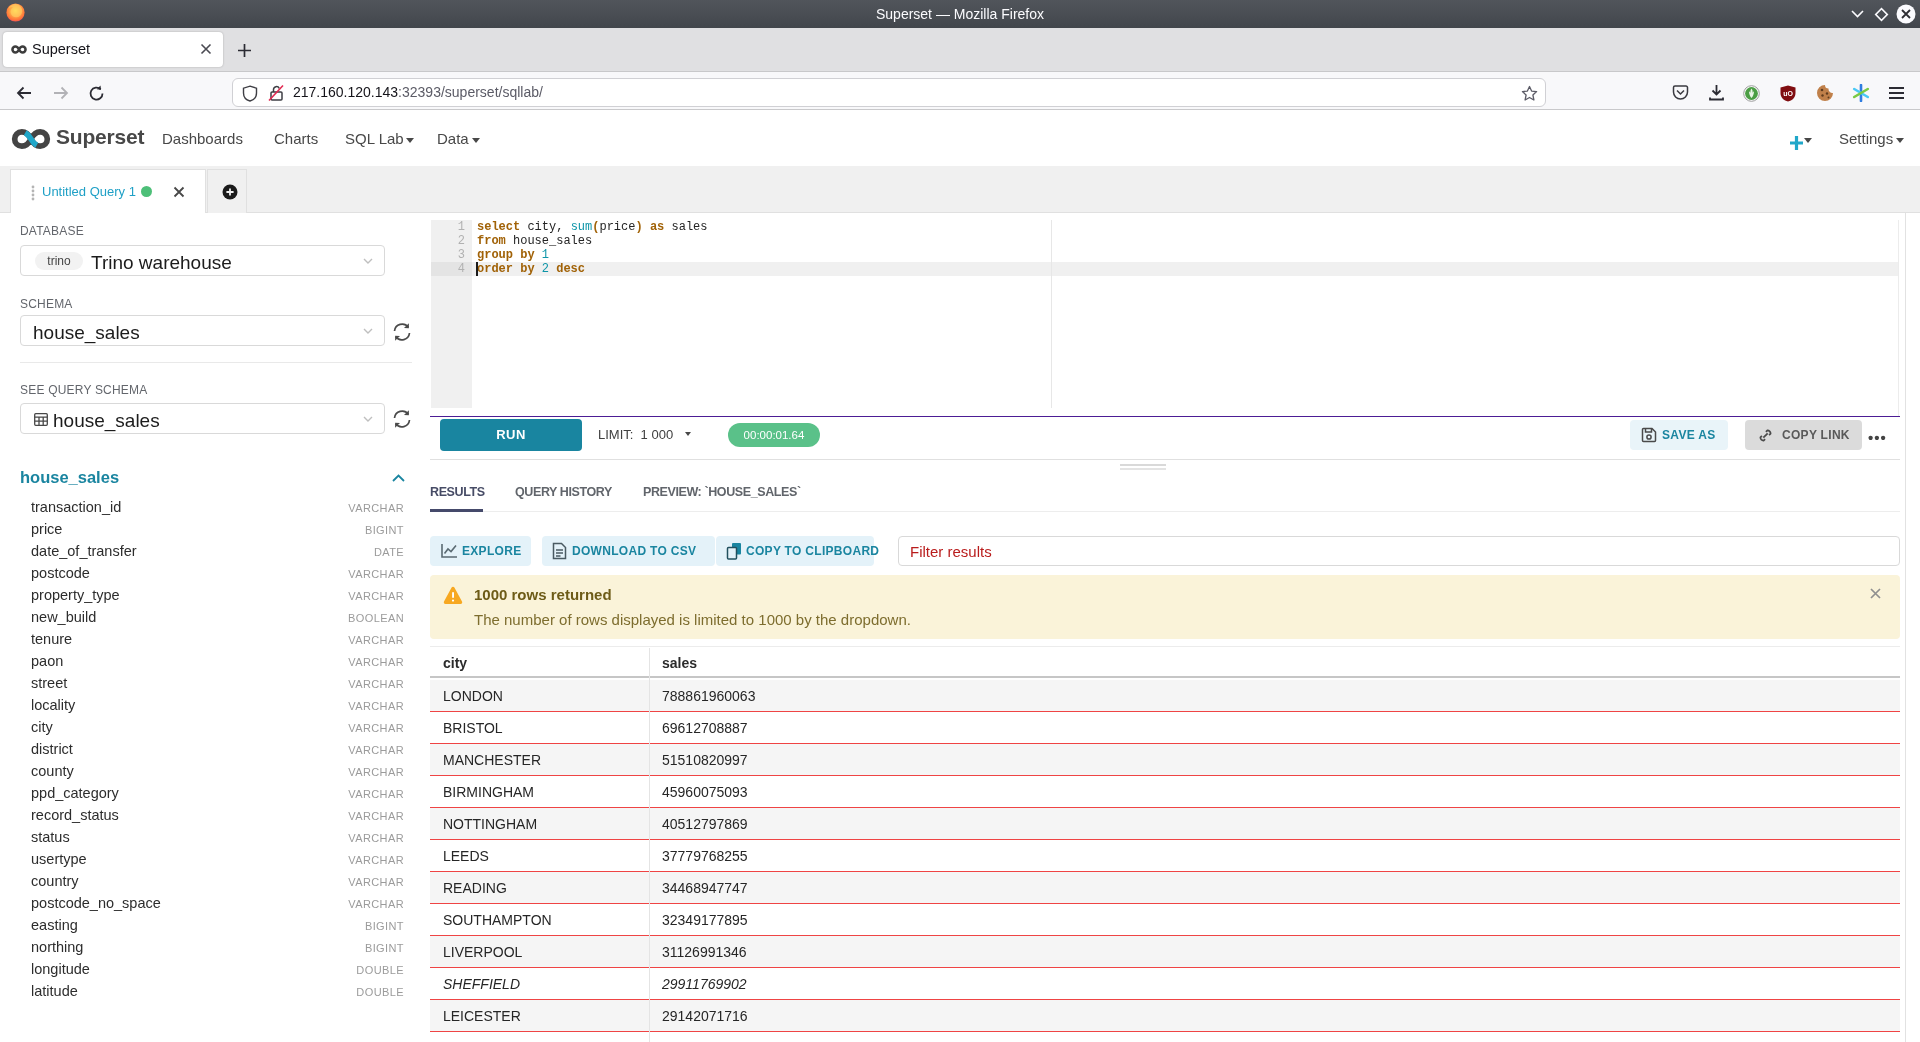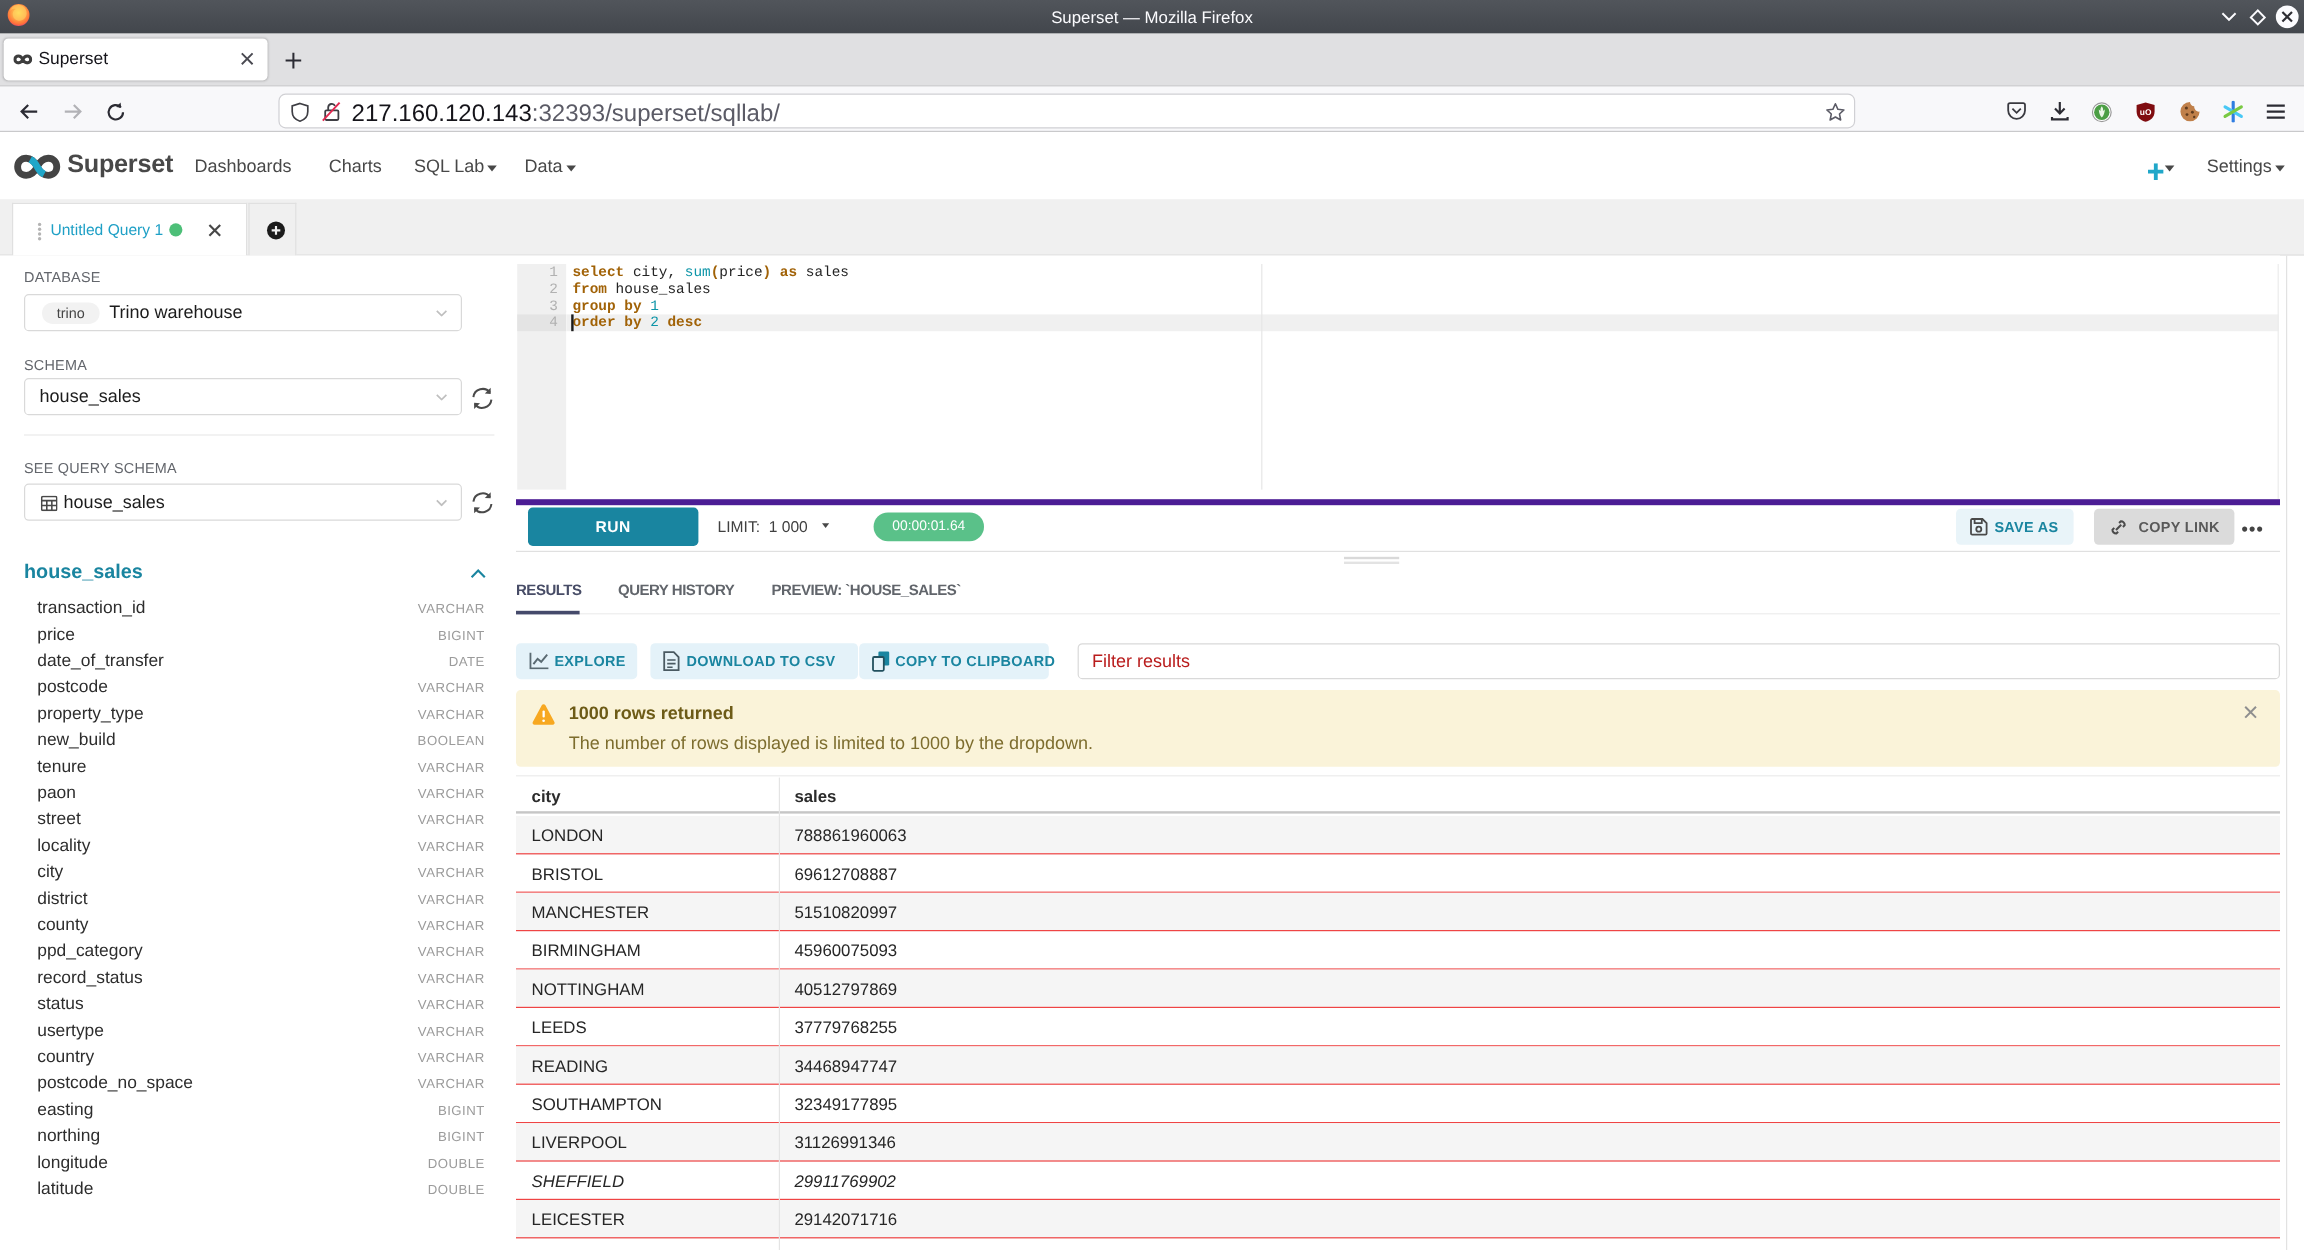--- a/index.html
+++ b/index.html
@@ -14,41 +14,41 @@
 
 
 #tabbar { left:0; top:28px; width:1920px; height:43px; background:#e0e0e2; }
 #fxtab { left:3px; top:32px; width:220px; height:35px; background:#fff; border-radius:4px; box-shadow:0 0 2px rgba(0,0,0,0.25); }
 #fxtab .title { position:absolute; left:29px; top:9px; font-size:14.5px; color:#15141a; }
 #fxtab .close { position:absolute; left:194px; top:8px; width:18px; height:18px; }
 
 
 #navbar { left:0; top:71px; width:1920px; height:39px; background:#f8f8fa; border-top:1px solid #c8c8ca; border-bottom:1px solid #c9c9cb; }
 #urlbar { left:232px; top:78px; width:1314px; height:29px; background:#fff; border:1px solid #d0d0d4; border-radius:6px; }
-.urltext { position:absolute; left:60px; top:5px; font-size:20px; color:#15141a; white-space:pre;text-align:right; }
+.urltext { position:absolute; left:60px; top:5px; font-size:14px; color:#15141a; white-space:pre;text-align:right; }
 .urltext .dim { color:#5b5b66; }
 
 
 #ssheader { left:0; top:110px; width:1920px; height:56px; background:#fff; }
 #ssheader .word { position:absolute; left:56px; top:15px; font-size:21px; font-weight:bold; color:#484848; letter-spacing:-0.2px; }
 .navitem { position:absolute; top:20px; font-size:15px; color:#484848; }
 .caret { position:absolute; width:0; height:0; border-left:4px solid transparent; border-right:4px solid transparent; border-top:5px solid #484848; }
 
 
 #tabstrip { left:0; top:166px; width:1920px; height:47px; background:#f0f0f0; border-bottom:1px solid #e0e0e0; }
 #qtab { left:10px; top:169px; width:196px; height:44px; background:#fff; border:1px solid #e0e0e0; border-bottom:none; }
 #qtab .name { position:absolute; left:31px; top:14px; font-size:13px; color:#1fa0c6; }
 #qtab .dot { position:absolute; left:130px; top:16px; width:11px; height:11px; border-radius:50%; background:#4dbf78; }
 #plustab { left:207px; top:169px; width:40px; height:44px; background:#f0f0f0; border:1px solid #e0e0e0; border-bottom:none; }
 
 
 #sidebar { left:0; top:213px; width:430px; height:829px; background:#fff; }
 .slabel { position:absolute; left:20px; font-size:12px; color:#63666c; letter-spacing:0.2px; }
 .sel { position:absolute; left:20px; width:365px; height:31px; background:#fff; border:1px solid #d9d9d9; border-radius:4px; }
-.sel .txt { position:absolute; top:6px; font-size:15px; color:#1c1c1c; }
+.sel .txt { position:absolute; top:6px; font-size:19px; color:#1c1c1c; }
 .chev { position:absolute; right:11px; top:12px; width:10px; height:6px; }
 .pill { position:absolute; left:14px; top:6px; width:48px; height:18px; background:#f2f2f2; border-radius:9px; font-size:12px; color:#454545; text-align:center; line-height:18px; }
 .sdivider { position:absolute; left:20px; width:392px; height:1px; background:#e9e9e9; }
 #hstitle { position:absolute; left:20px; top:255px; font-size:16.5px; font-weight:bold; color:#1a85a0; }
 .colrow { position:absolute; left:31px; width:373px; height:22px; }
 .colrow .n { position:absolute; left:0; top:3px; font-size:14.5px; color:#2d2d2d; }
 .colrow .t { position:absolute; right:0; top:6px; font-size:11px; color:#9b9b9b; letter-spacing:0.4px; }
 
 
 #rightline { left:1905px; top:213px; width:1px; height:829px; background:#e2e2e2; }
@@ -58,21 +58,21 @@
 #codearea { position:absolute; left:42px; top:7px; width:1427px; height:188px; background:#fff; }
 .codeline { position:absolute; left:5px; height:14px; line-height:14px; font-family:"Liberation Mono",monospace; font-size:12px; color:#242424; white-space:pre; }
 .codeline b { font-weight:bold; color:#a16207; }
 .codeline .fn { color:#0d95a8; }
 #printmargin { position:absolute; left:621px; top:7px; width:1px; height:188px; background:#e7e7e7; }
 #activeband { position:absolute; left:42px; top:57px; width:1427px; height:14px; background:#f0f0f0; }
 #activegut { position:absolute; left:1px; top:49px; width:41px; height:14px; background:#e4e4e4; }
 #cursor { position:absolute; left:46px; top:49px; width:2px; height:14px; background:#1b1b1b; }
 
 
-#etoolbar { left:430px; top:416px; width:1470px; height:44px; background:#fff; border-top:5px solid #4c1d95; border-bottom:1px solid #e0e0e0; }
+#etoolbar { left:430px; top:416px; width:1470px; height:44px; background:#fff; border-top:1px solid #4c1d95; border-bottom:1px solid #e0e0e0; }
 #runbtn { position:absolute; left:10px; top:2px; width:142px; height:32px; background:#1985a0; border-radius:4px; color:#fff; font-size:13px; font-weight:bold; letter-spacing:0.5px; text-align:center; line-height:32px; }
 #limit { position:absolute; left:168px; top:10px; font-size:13px; color:#404040; }
 #timer { position:absolute; left:298px; top:6px; width:92px; height:24px; background:#5ac189; border-radius:12px; color:#fff; font-size:11.5px; text-align:center; line-height:24px; }
 .tbtn { position:absolute; top:3px; height:30px; border-radius:4px; font-size:12px; font-weight:bold; letter-spacing:0.3px; }
 #saveas { left:1200px; width:98px; background:#e9f4f9; color:#1a85a0; }
 #copylink { left:1315px; width:117px; background:#dbdbdb; color:#595959; }
 #tdots { position:absolute; left:1438px; top:12px; color:#444; font-size:15px; letter-spacing:1px; font-weight:bold; }
 
 
 #draghandle1 { left:1120px; top:464px; width:46px; height:2px; background:#d9d9d9; }

